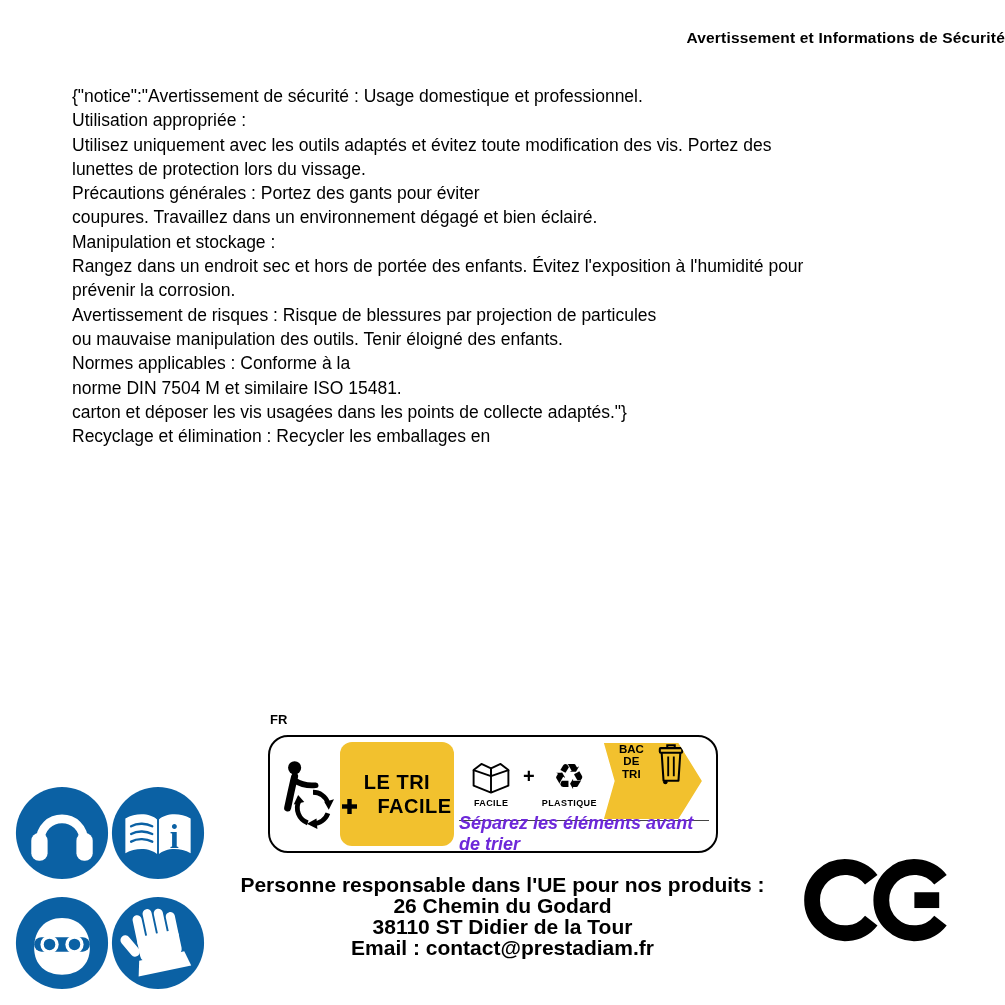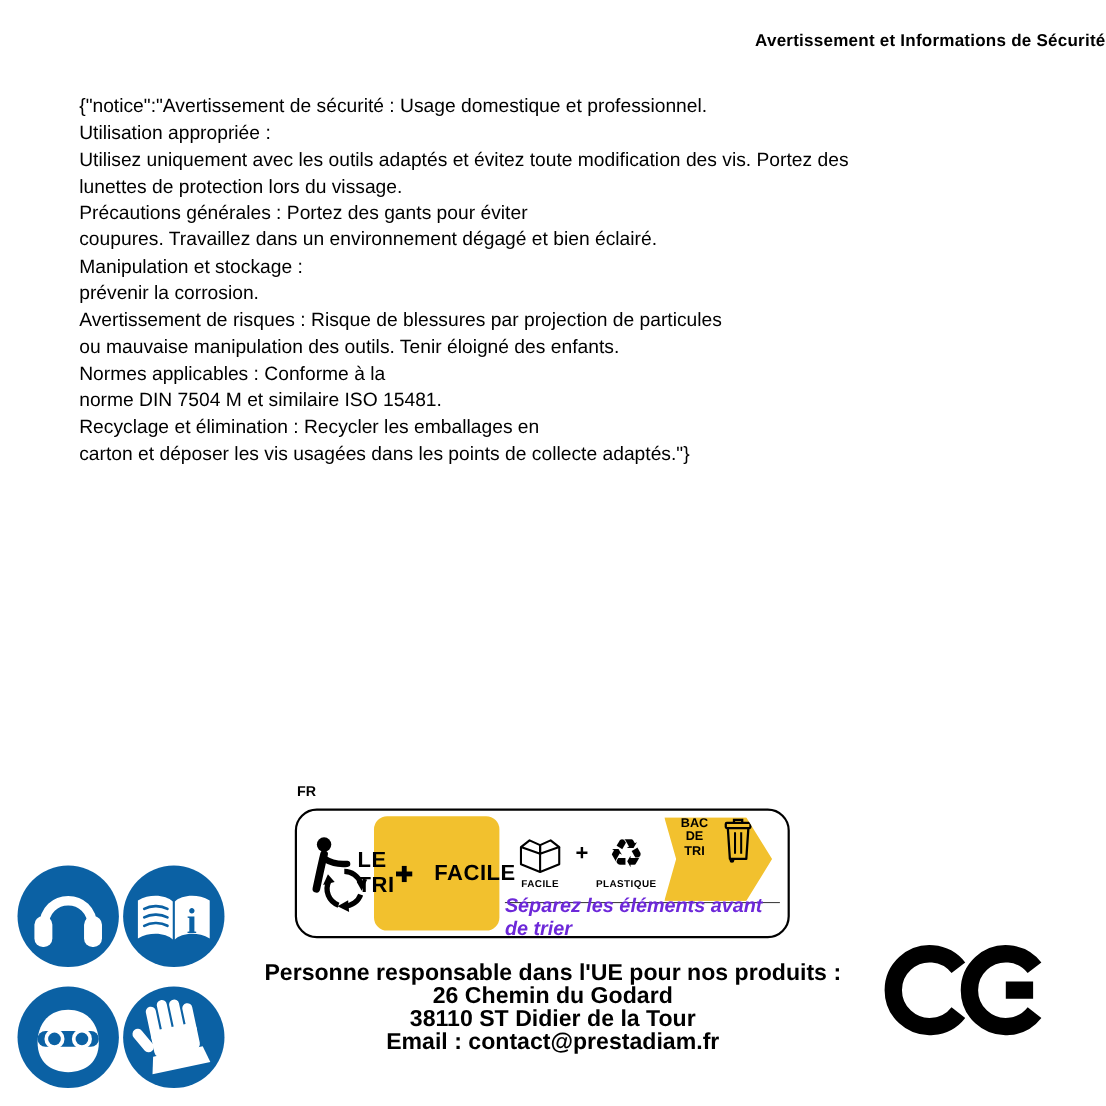--- a/index.html
+++ b/index.html
@@ -41,21 +41,21 @@
   .fr-label{position:absolute;left:270px;top:712px;font-size:13px;font-weight:bold;}
   .tri-banner{
     position:absolute;left:268px;top:735px;width:450px;height:118px;box-sizing:border-box;
     border:2px solid #000;border-radius:20px;background:#fff;
     display:flex;align-items:stretch;gap:5px;padding:5px 7px;
   }
   .triman{width:58px;display:flex;align-items:center;justify-content:center;}
   .triman svg{width:56px;height:76px;}
   .tri-yellow{
     width:114px;flex:none;background:var(--sorting-yellow);border-radius:12px;
-    display:flex;flex-direction:row;align-items:center;justify-content:center;gap:1px;
+    display:flex;flex-direction:column;align-items:center;justify-content:center;gap:1px;
   }
   .tri-yellow .l1{font-size:20px;font-weight:800;letter-spacing:.5px;}
   .tri-yellow .l2{font-size:20px;font-weight:800;letter-spacing:.5px;display:flex;align-items:center;gap:20px;}
   .plus-glyph svg{width:15px;height:15px;display:block;}
   .tri-right{flex:1;display:flex;flex-direction:column;min-width:0;}
   .tri-icons-row{flex:1;display:flex;align-items:center;justify-content:center;gap:7px;}
   .material{display:flex;flex-direction:column;align-items:center;gap:1px;}
   .material .m-icon{height:42px;display:flex;align-items:flex-end;justify-content:center;}
   .material .m-label{font-size:9px;font-weight:bold;letter-spacing:.4px;}
   .mat-plus{font-size:20px;font-weight:900;padding-bottom:10px;}
@@ -92,27 +92,28 @@
   <div class="doc-title">Avertissement et Informations de Sécurité</div>
 
   <div class="notice">
     <div class="notice-line">{"notice":"Avertissement de sécurité : Usage domestique et professionnel.</div>
     <div class="notice-line">Utilisation appropriée :</div>
     <div class="notice-line">Utilisez uniquement avec les outils adaptés et évitez toute modification des vis. Portez des</div>
     <div class="notice-line">lunettes de protection lors du vissage.</div>
     <div class="notice-line">Précautions générales : Portez des gants pour éviter</div>
     <div class="notice-line">coupures. Travaillez dans un environnement dégagé et bien éclairé.</div>
     <div class="notice-line">Manipulation et stockage :</div>
+    <div class="notice-line">Rangez dans un endroit sec et hors de portée des enfants. Évitez l'exposition à l'humidité pour</div>
     <div class="notice-line">prévenir la corrosion.</div>
     <div class="notice-line">Avertissement de risques : Risque de blessures par projection de particules</div>
     <div class="notice-line">ou mauvaise manipulation des outils. Tenir éloigné des enfants.</div>
     <div class="notice-line">Normes applicables : Conforme à la</div>
     <div class="notice-line">norme DIN 7504 M et similaire ISO 15481.</div>
+    <div class="notice-line">carton et déposer les vis usagées dans les points de collecte adaptés."}</div>
     <div class="notice-line">Recyclage et élimination : Recycler les emballages en</div>
-    <div class="notice-line">carton et déposer les vis usagées dans les points de collecte adaptés."}</div>
   </div>
 
   <div class="picto" id="picto-ear">
     <svg viewBox="0 0 100 100">
       <circle cx="50" cy="50" r="48" class="f-blue"></circle>
       <path d="M27 60 C27 27 73 27 73 60" class="s-white" stroke-width="9" stroke-linecap="round"></path>
       <rect x="18" y="50" width="17" height="29" rx="8" class="f-white"></rect>
       <rect x="65" y="50" width="17" height="29" rx="8" class="f-white"></rect>
     </svg>
   </div>

